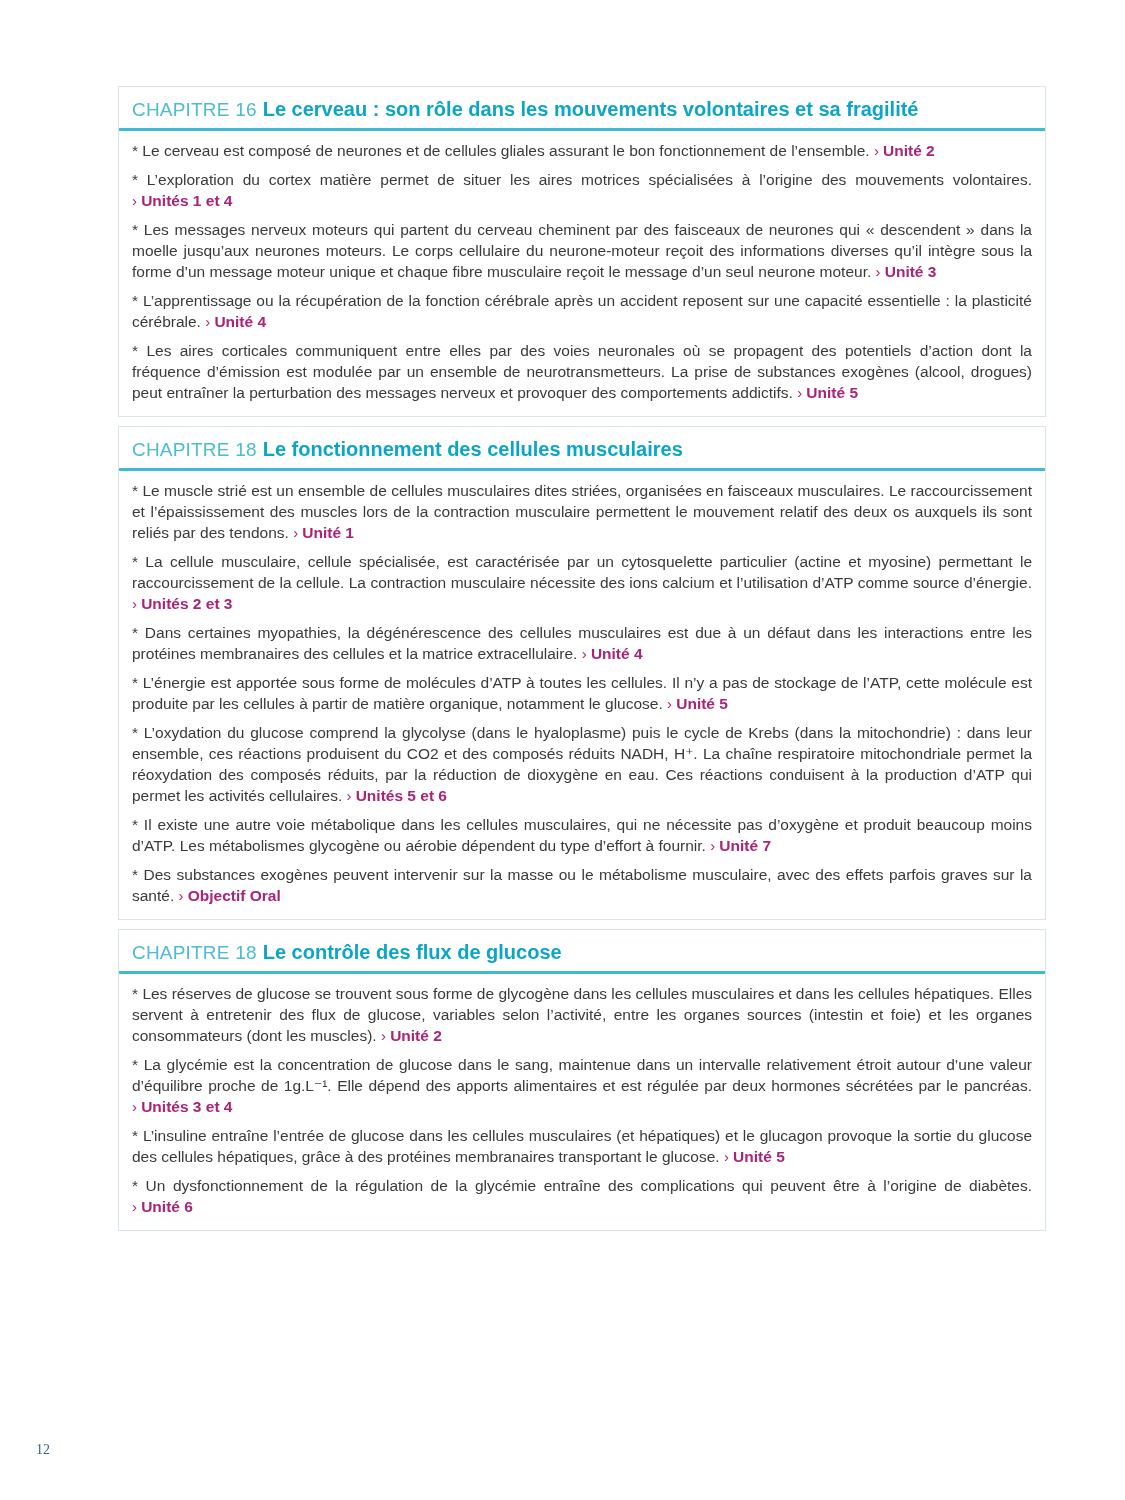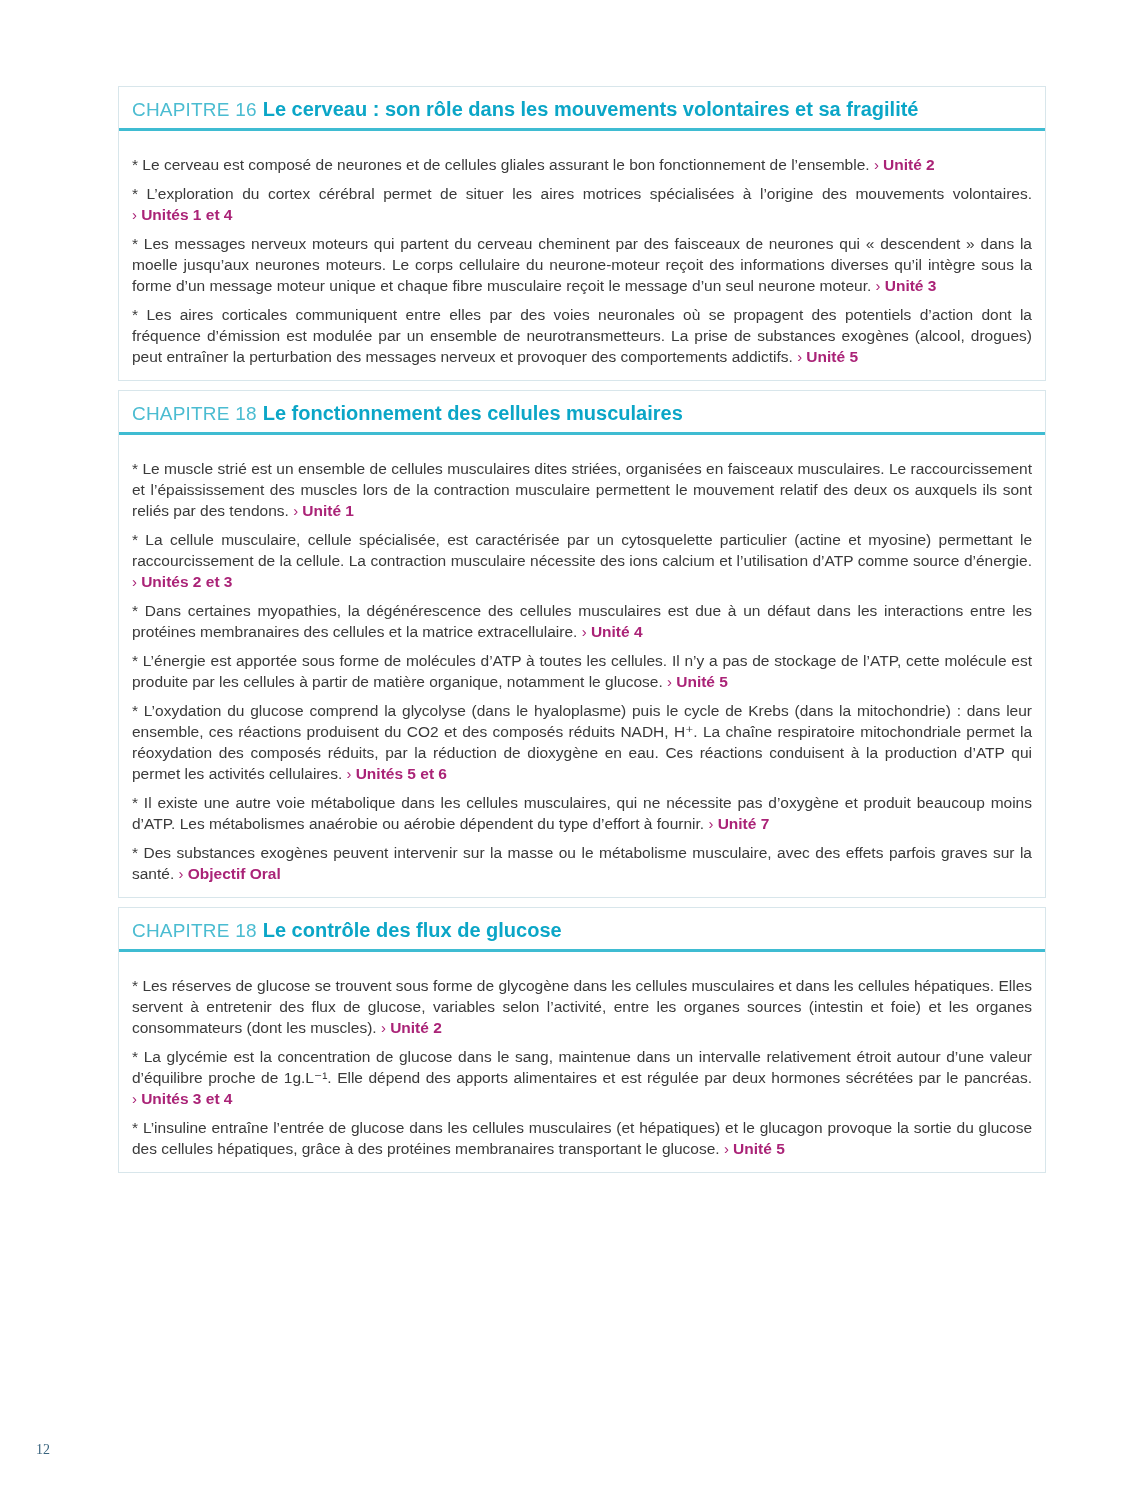--- a/index.html
+++ b/index.html
@@ -35,21 +35,21 @@
     font-size:19px;
     letter-spacing:.2px;
   }
   .chapter-title{
     color:var(--chapter-title);
     font-size:20px;
     font-weight:bold;
     margin-left:6px;
   }
   .section-body{
-    padding:15px 13px 13px 13px;
+    padding:1px 13px 13px 13px;
   }
   .bullet{
     margin-top:8px;
     font-size:15.5px;
     line-height:21px;
     color:var(--body-text);
     text-align:justify;
   }
   .ref-group{
     color:var(--ref);
@@ -73,48 +73,50 @@
 
 <div>
 
   <main class="content">
   <section class="section">
     <header class="section-header">
       <span class="chapter-label">CHAPITRE 16</span><span class="chapter-title">Le cerveau : son rôle dans les mouvements volontaires et sa fragilité</span>
     </header>
     <div class="section-body">
           <p class="bullet"><span>* </span><span>Le cerveau est composé de neurones et de cellules gliales assurant le bon fonctionnement de l’ensemble. </span><span class="ref-group"><span class="ref-chevron">› </span><span class="ref">Unité 2</span></span></p>
-          <p class="bullet"><span>* </span><span>L’exploration du cortex cérébral permet de situer les aires motrices spécialisées à l’origine des mouvements volontaires. </span><span class="ref-group"><span class="ref-chevron">› </span><span class="ref">Unités 1 et 4</span></span></p>
+          <p class="bullet"><span>* </span><span>L’exploration du cortex matière permet de situer les aires motrices spécialisées à l’origine des mouvements volontaires. </span><span class="ref-group"><span class="ref-chevron">› </span><span class="ref">Unités 1 et 4</span></span></p>
           <p class="bullet"><span>* </span><span>Les messages nerveux moteurs qui partent du cerveau cheminent par des faisceaux de neurones qui « descendent » dans la moelle jusqu’aux neurones moteurs. Le corps cellulaire du neurone-moteur reçoit des informations diverses qu’il intègre sous la forme d’un message moteur unique et chaque fibre musculaire reçoit le message d’un seul neurone moteur. </span><span class="ref-group"><span class="ref-chevron">› </span><span class="ref">Unité 3</span></span></p>
+          <p class="bullet"><span>* </span><span>L’apprentissage ou la récupération de la fonction cérébrale après un accident reposent sur une capacité essentielle : la plasticité cérébrale. </span><span class="ref-group"><span class="ref-chevron">› </span><span class="ref">Unité 4</span></span></p>
           <p class="bullet"><span>* </span><span>Les aires corticales communiquent entre elles par des voies neuronales où se propagent des potentiels d’action dont la fréquence d’émission est modulée par un ensemble de neurotransmetteurs. La prise de substances exogènes (alcool, drogues) peut entraîner la perturbation des messages nerveux et provoquer des comportements addictifs. </span><span class="ref-group"><span class="ref-chevron">› </span><span class="ref">Unité 5</span></span></p>
         </div>
   </section>
 
   <section class="section">
     <header class="section-header">
       <span class="chapter-label">CHAPITRE 18</span><span class="chapter-title">Le fonctionnement des cellules musculaires</span>
     </header>
     <div class="section-body">
           <p class="bullet"><span>* </span><span>Le muscle strié est un ensemble de cellules musculaires dites striées, organisées en faisceaux musculaires. Le raccourcissement et l’épaississement des muscles lors de la contraction musculaire permettent le mouvement relatif des deux os auxquels ils sont reliés par des tendons. </span><span class="ref-group"><span class="ref-chevron">› </span><span class="ref">Unité 1</span></span></p>
           <p class="bullet"><span>* </span><span>La cellule musculaire, cellule spécialisée, est caractérisée par un cytosquelette particulier (actine et myosine) permettant le raccourcissement de la cellule. La contraction musculaire nécessite des ions calcium et l’utilisation d’ATP comme source d’énergie. </span><span class="ref-group"><span class="ref-chevron">› </span><span class="ref">Unités 2 et 3</span></span></p>
           <p class="bullet"><span>* </span><span>Dans certaines myopathies, la dégénérescence des cellules musculaires est due à un défaut dans les interactions entre les protéines membranaires des cellules et la matrice extracellulaire. </span><span class="ref-group"><span class="ref-chevron">› </span><span class="ref">Unité 4</span></span></p>
           <p class="bullet"><span>* </span><span>L’énergie est apportée sous forme de molécules d’ATP à toutes les cellules. Il n’y a pas de stockage de l’ATP, cette molécule est produite par les cellules à partir de matière organique, notamment le glucose. </span><span class="ref-group"><span class="ref-chevron">› </span><span class="ref">Unité 5</span></span></p>
           <p class="bullet"><span>* </span><span>L’oxydation du glucose comprend la glycolyse (dans le hyaloplasme) puis le cycle de Krebs (dans la mitochondrie) : dans leur ensemble, ces réactions produisent du CO2 et des composés réduits NADH, H⁺. La chaîne respiratoire mitochondriale permet la réoxydation des composés réduits, par la réduction de dioxygène en eau. Ces réactions conduisent à la production d’ATP qui permet les activités cellulaires. </span><span class="ref-group"><span class="ref-chevron">› </span><span class="ref">Unités 5 et 6</span></span></p>
-          <p class="bullet"><span>* </span><span>Il existe une autre voie métabolique dans les cellules musculaires, qui ne nécessite pas d’oxygène et produit beaucoup moins d’ATP. Les métabolismes anaérobie ou aérobie dépendent du type d’effort à fournir. </span><span class="ref-group"><span class="ref-chevron">› </span><span class="ref">Unité 7</span></span></p>
+          <p class="bullet"><span>* </span><span>Il existe une autre voie métabolique dans les cellules musculaires, qui ne nécessite pas d’oxygène et produit beaucoup moins d’ATP. Les métabolismes glycogène ou aérobie dépendent du type d’effort à fournir. </span><span class="ref-group"><span class="ref-chevron">› </span><span class="ref">Unité 7</span></span></p>
           <p class="bullet"><span>* </span><span>Des substances exogènes peuvent intervenir sur la masse ou le métabolisme musculaire, avec des effets parfois graves sur la santé. </span><span class="ref-group"><span class="ref-chevron">› </span><span class="ref">Objectif Oral</span></span></p>
         </div>
   </section>
 
   <section class="section">
     <header class="section-header">
       <span class="chapter-label">CHAPITRE 18</span><span class="chapter-title">Le contrôle des flux de glucose</span>
     </header>
     <div class="section-body">
           <p class="bullet"><span>* </span><span>Les réserves de glucose se trouvent sous forme de glycogène dans les cellules musculaires et dans les cellules hépatiques. Elles servent à entretenir des flux de glucose, variables selon l’activité, entre les organes sources (intestin et foie) et les organes consommateurs (dont les muscles). </span><span class="ref-group"><span class="ref-chevron">› </span><span class="ref">Unité 2</span></span></p>
           <p class="bullet"><span>* </span><span>La glycémie est la concentration de glucose dans le sang, maintenue dans un intervalle relativement étroit autour d’une valeur d’équilibre proche de 1g.L⁻¹. Elle dépend des apports alimentaires et est régulée par deux hormones sécrétées par le pancréas. </span><span class="ref-group"><span class="ref-chevron">› </span><span class="ref">Unités 3 et 4</span></span></p>
           <p class="bullet"><span>* </span><span>L’insuline entraîne l’entrée de glucose dans les cellules musculaires (et hépatiques) et le glucagon provoque la sortie du glucose des cellules hépatiques, grâce à des protéines membranaires transportant le glucose. </span><span class="ref-group"><span class="ref-chevron">› </span><span class="ref">Unité 5</span></span></p>
+          <p class="bullet"><span>* </span><span>Un dysfonctionnement de la régulation de la glycémie entraîne des complications qui peuvent être à l’origine de diabètes. </span><span class="ref-group"><span class="ref-chevron">› </span><span class="ref">Unité 6</span></span></p>
         </div>
   </section>
 </main>
 
   <div class="page-number">12</div>
 
 </div>
 
 </body></html>

